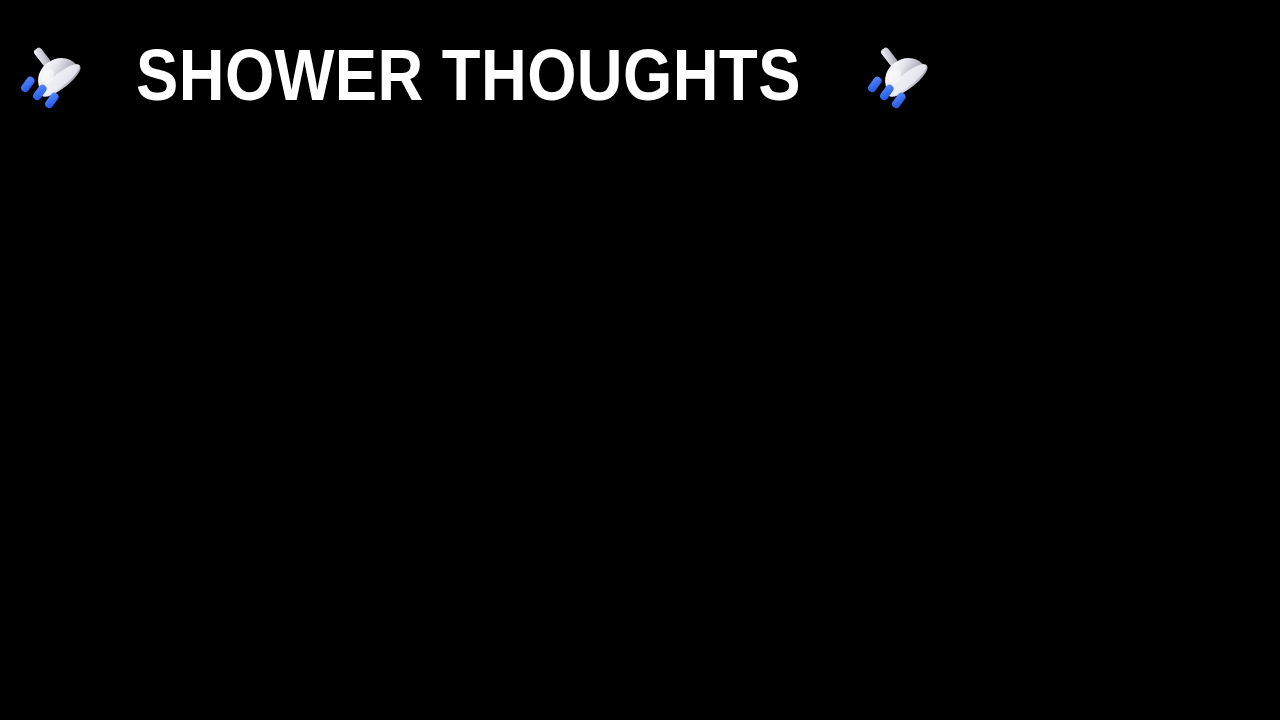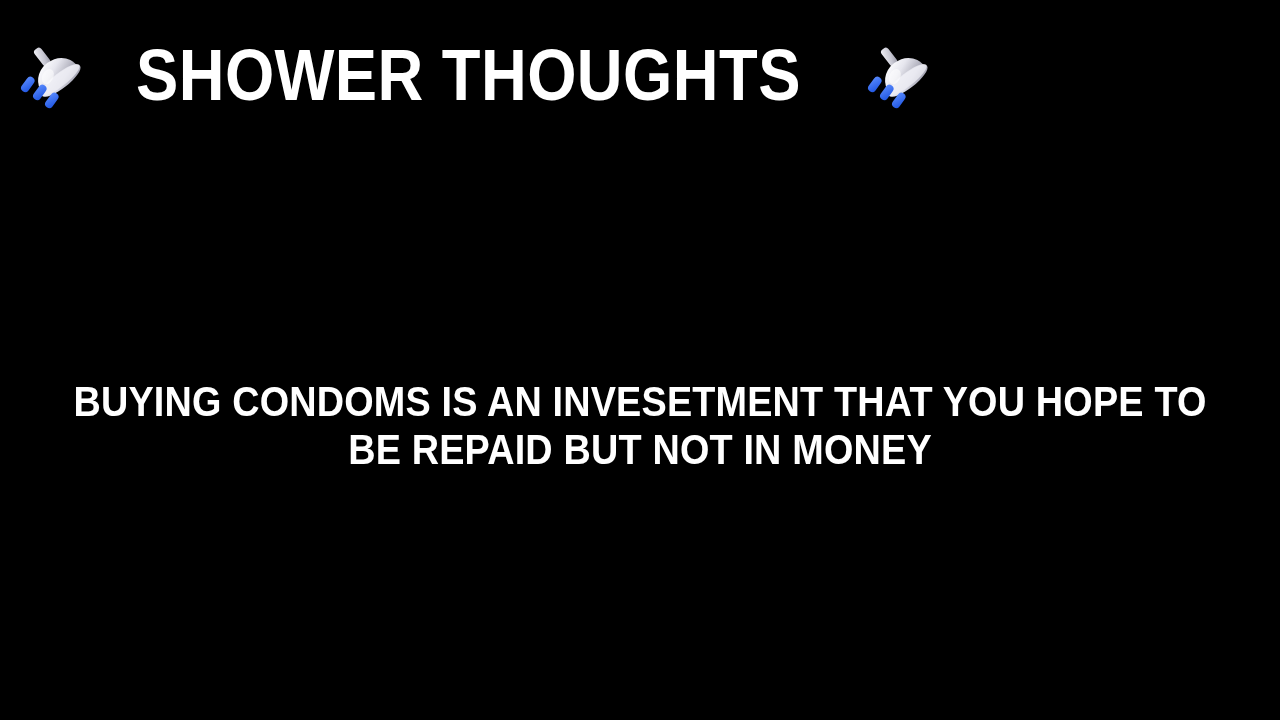--- a/index.html
+++ b/index.html
@@ -173,18 +173,14 @@
         <g>
           <rect x="4" y="36" width="8.2" height="17" rx="4.1" fill="url(#waterGradR)" transform="rotate(36 8 44)"></rect>
           <rect x="16" y="44" width="8.2" height="17" rx="4.1" fill="url(#waterGradR)" transform="rotate(36 20 52)"></rect>
           <rect x="28" y="52" width="8.2" height="17" rx="4.1" fill="url(#waterGradR)" transform="rotate(36 32 60)"></rect>
         </g>
       </svg>
     </span>
 
   </div>
 
-  <div id="quote-block">
-    <span class="quote-line">BUYING CONDOMS IS AN INVESETMENT THAT YOU HOPE TO</span>
-    <span class="quote-line">BE REPAID BUT NOT IN MONEY</span>
-  </div>
 
 </div>
 
 </body></html>

